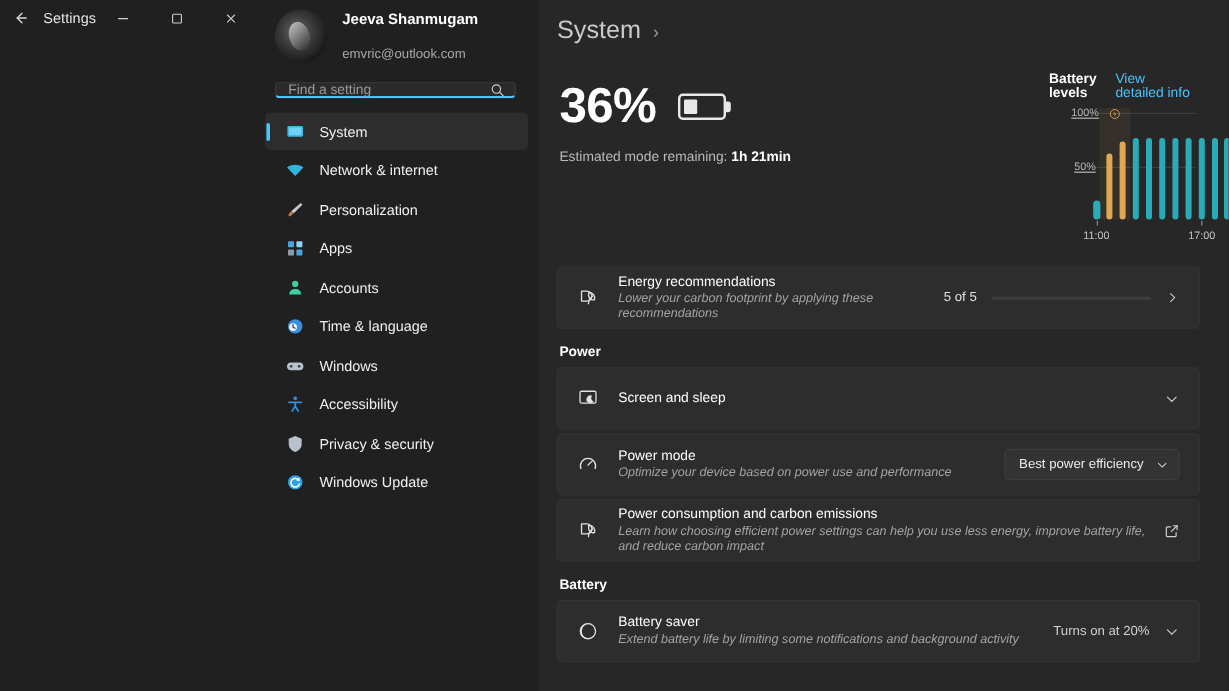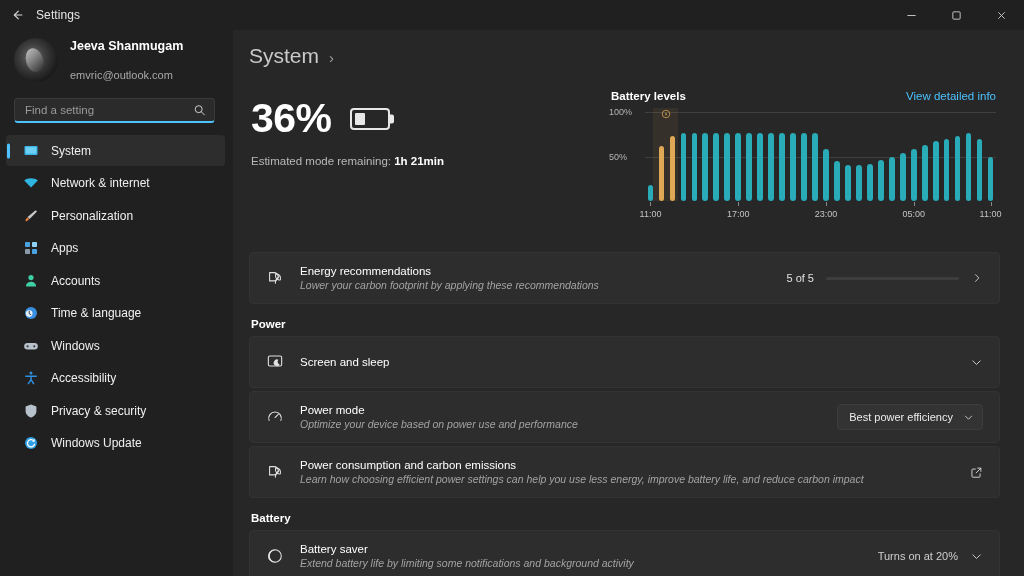--- a/index.html
+++ b/index.html
@@ -3,21 +3,21 @@
 <meta charset="utf-8">
 <style>
   * { box-sizing: border-box; margin: 0; padding: 0; }
   html, body {
     width: 1024px; height: 576px;
     background: #202020;
     font-family: "Liberation Sans", sans-serif;
     color: #ffffff;
     overflow: hidden;
   }
-  #app { position: relative; width: 1024px; height: 576px; display: flex; flex-direction: column; }
+  #app { position: relative; width: 1024px; height: 576px; display: flex; flex-direction: row; }
 
   
   .titlebar {
     height: 30px; flex: 0 0 30px;
     display: flex; align-items: center;
     background: #202020;
   }
   .back-btn {
     width: 34px; height: 30px; display: flex; align-items: center; justify-content: center;
     color: #d8d8d8;
@@ -55,21 +55,21 @@
     width: 17px; height: 24px; border-radius: 50% 50% 45% 45%;
     background: linear-gradient(150deg, #d9d9d9 0%, #8a8a8a 45%, #2a2a2a 100%);
     opacity: .85; transform: rotate(-16deg);
   }
   .account-text { display: flex; flex-direction: column; gap: 16px; min-width: 0; }
   .account-name { font-size: 12.5px; font-weight: bold; color: #ffffff; }
   .account-mail { font-size: 11px; color: #a8a8a8; }
 
   .search-wrap { padding: 6px 10px 12px 14px; }
   .search-box {
-    position: relative; height: 25px;
+    position: relative; height: 14px;
     background: #2b2b2b;
     border: 1px solid #3a3a3a;
     border-bottom: 2px solid #4cc2ff;
     border-radius: 4px;
     display: flex; align-items: center;
     padding: 0 28px 0 10px;
   }
   .search-input {
     background: transparent; border: 0; outline: 0;
     color: #cfcfcf; font-size: 11.5px; width: 100%;
@@ -102,21 +102,21 @@
     padding: 0 24px 0 16px; position: relative; overflow: hidden;
   }
   .breadcrumb {
     display: flex; align-items: baseline; gap: 10px;
     padding: 14px 0 0 0; margin-left: 0;
   }
   .crumb-system { font-size: 21px; color: #c9c9c9; font-weight: normal; }
   .crumb-sep { font-size: 15px; color: #9e9e9e; }
   .crumb-page { font-size: 21px; color: #ffffff; font-weight: bold; }
 
-  .hero { display: flex; margin-top: 8px; }
+  .hero { display: flex; margin-top: 8px; gap: 48px; }
   .hero-left { width: 360px; flex: 0 0 360px; padding-left: 2px; }
   .pct-row { display: flex; align-items: center; gap: 18px; margin-top: 22px; }
   .pct { font-size: 41px; font-weight: bold; letter-spacing: -.5px; line-height: 1; }
   .batt-glyph {
     width: 40px; height: 22px; border: 2px solid #e8e8e8; border-radius: 4px;
     position: relative; display: flex; align-items: center; padding: 3px;
   }
   .batt-glyph::after {
     content: ""; position: absolute; right: -6px; top: 50%; transform: translateY(-50%);
     width: 4px; height: 9px; background: #e8e8e8; border-radius: 0 2px 2px 0;
@@ -125,21 +125,21 @@
   .est-row { margin-top: 16px; font-size: 11.5px; color: #b9b9b9; }
   .est-row b { color: #ffffff; }
 
   
   .chart-box { flex: 1; min-width: 0; padding-top: 14px; position: relative; }
   .chart-head { display: flex; align-items: center; justify-content: space-between; padding: 0 4px 0 2px; }
   .chart-title { font-size: 11.5px; font-weight: bold; color: #ffffff; }
   .chart-link { font-size: 11.5px; color: #4cc2ff; }
   .chart-area { position: relative; height: 110px; margin-top: 6px; }
   .grid-line { position: absolute; left: 36px; right: 4px; height: 1px; background: #3f3f3f; }
-  .grid-lbl { position: absolute; left: 0; width: 32px; text-align: left; font-size: 9px; color: #b5b5b5; transform: translateY(-50%); }
+  .grid-lbl { position: absolute; left: 16px; width: 32px; text-align: center; font-size: 9px; color: #b5b5b5; transform: translateY(-50%); text-decoration: underline; }
   .charge-band {
     position: absolute; top: 0; bottom: 17px;
     background: rgba(224,168,85,.075);
   }
   .bolt-ico { position: absolute; color: #e0a855; }
   .bars { position: absolute; left: 36px; right: 4px; bottom: 17px; top: 4px; }
   .bar { position: absolute; bottom: 0; border-radius: 3px; }
   .xaxis { position: absolute; left: 36px; right: 4px; bottom: 0; height: 17px; }
   .tick { position: absolute; bottom: 12px; width: 1px; height: 4px; background: #8a8a8a; }
   .xlbl { position: absolute; bottom: -1px; font-size: 9px; color: #c4c4c4; transform: translateX(-50%); white-space: nowrap; }

